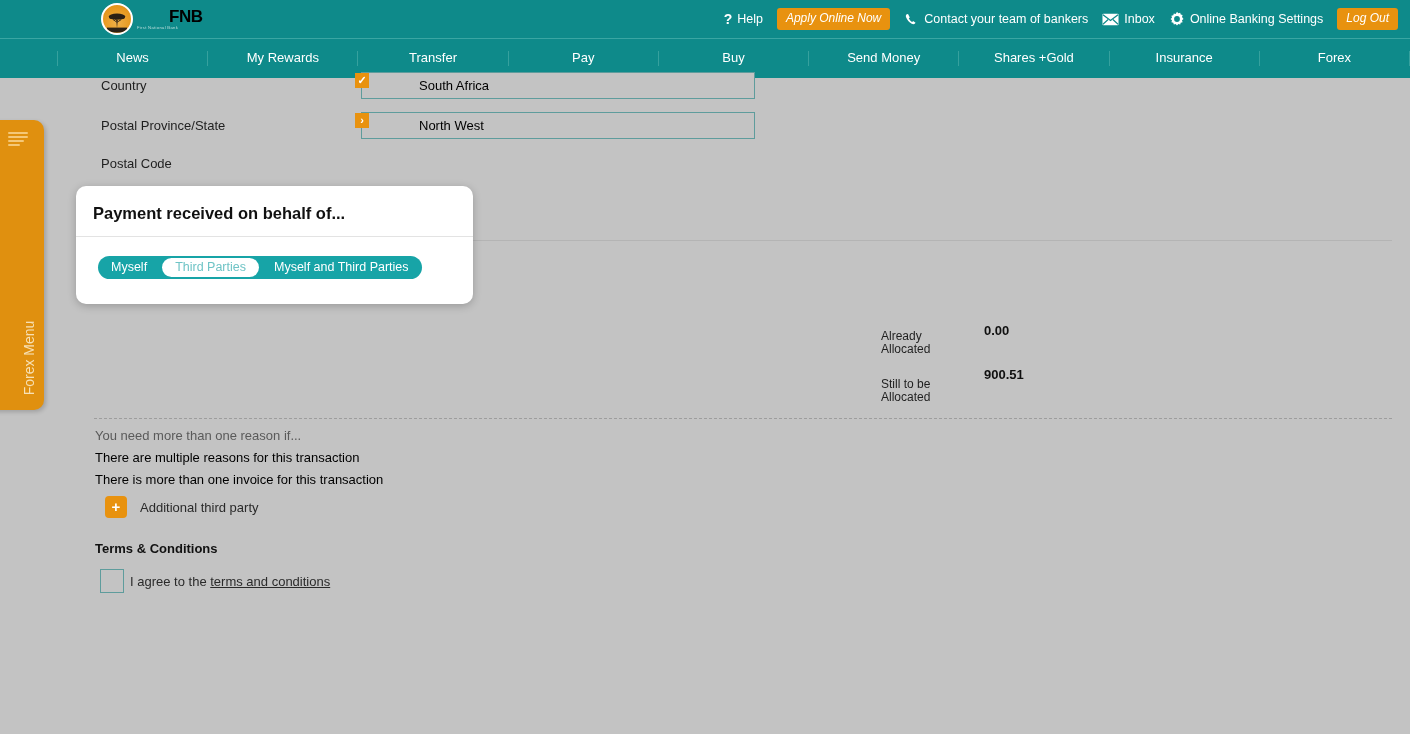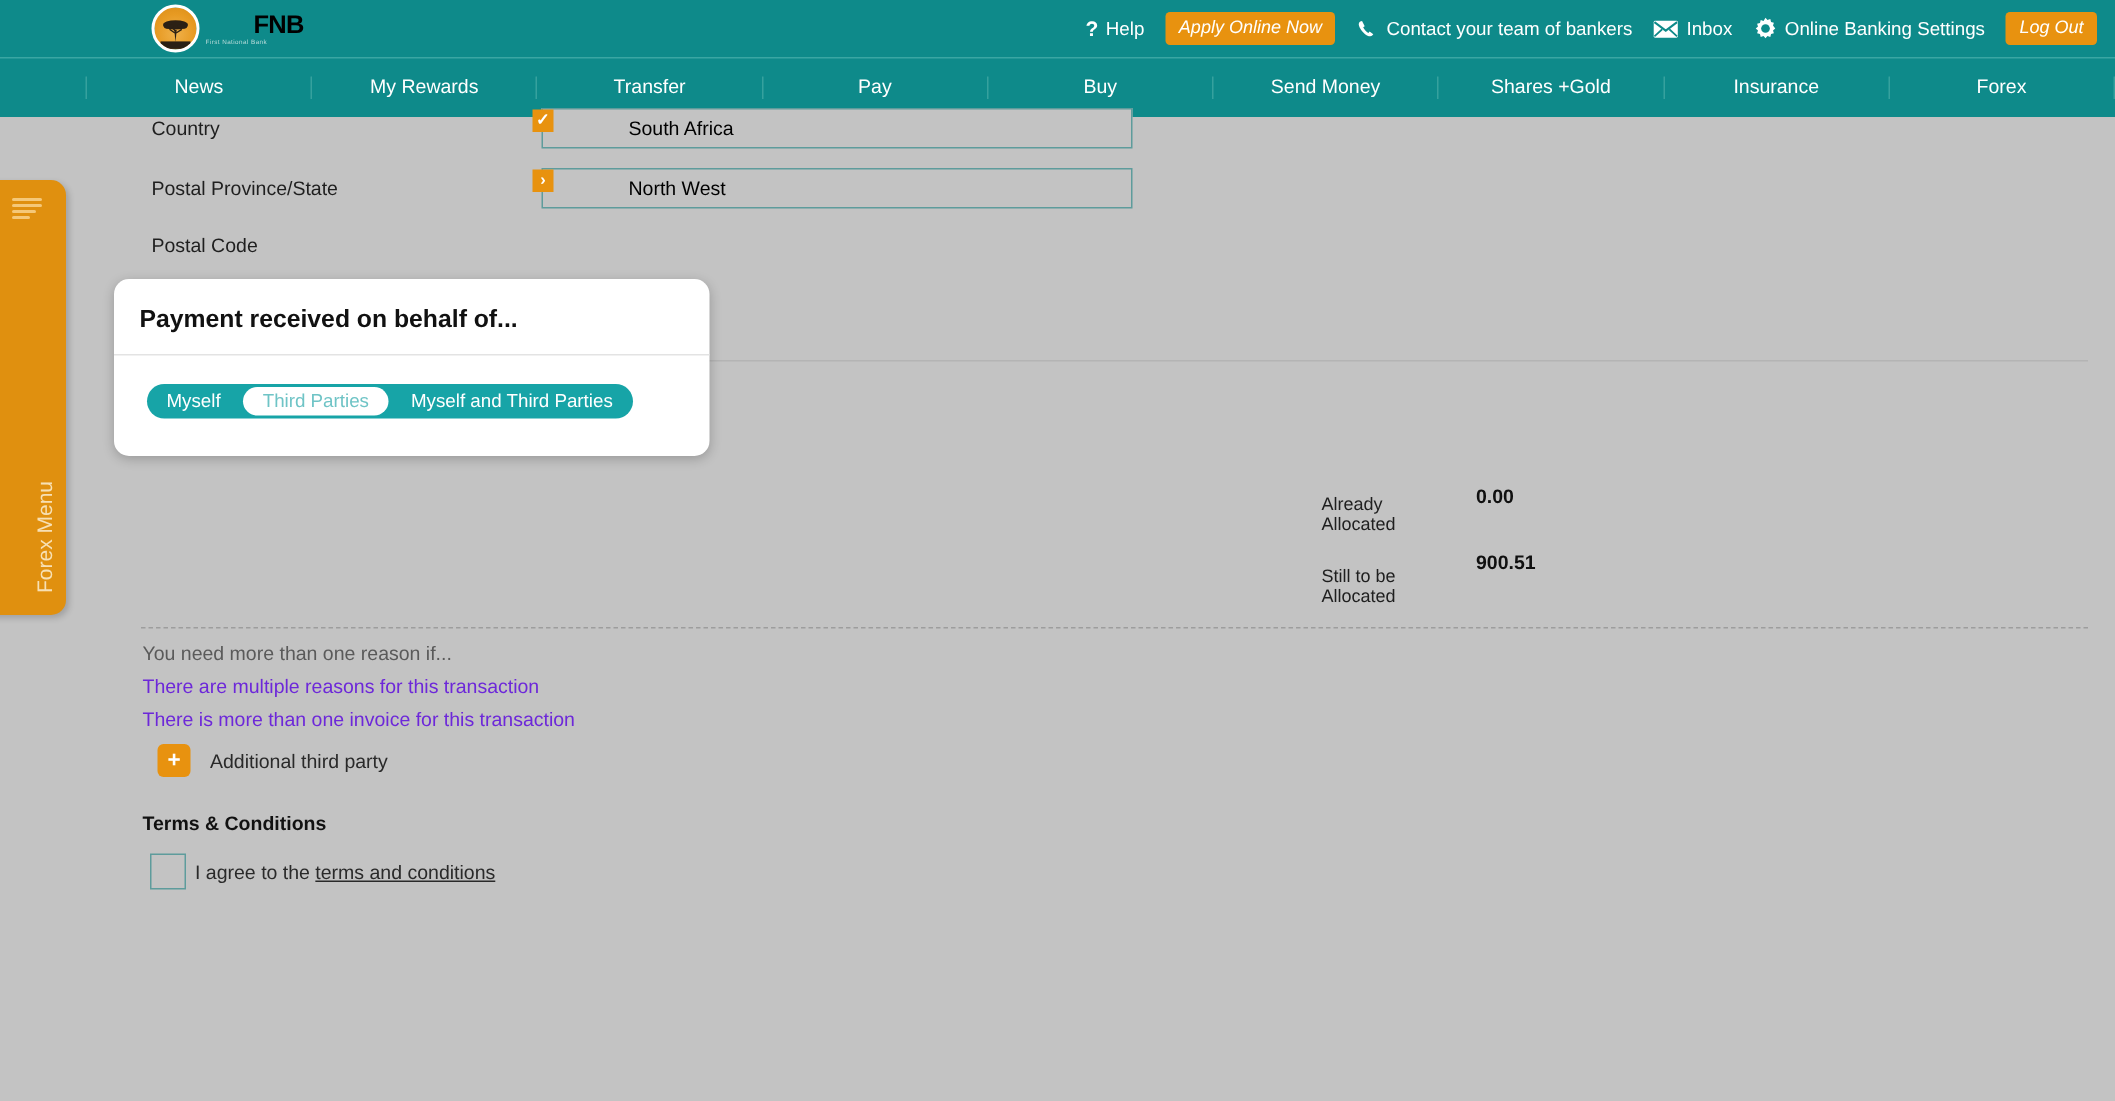--- a/index.html
+++ b/index.html
@@ -313,21 +313,21 @@
     font-weight: bold;
     color: #101010;
     white-space: nowrap;
   }
 
   
   .reason-line {
     position: absolute;
     left: 95px;
     font-size: 13px;
-    color: #6d28d9;
+    color: #000000;
     white-space: nowrap;
   }
   .reason-line.muted { color: #5a5a5a; }
   .add-tp {
     position: absolute;
     left: 105px; top: 496px;
     display: flex;
     align-items: center;
     cursor: pointer;
   }

